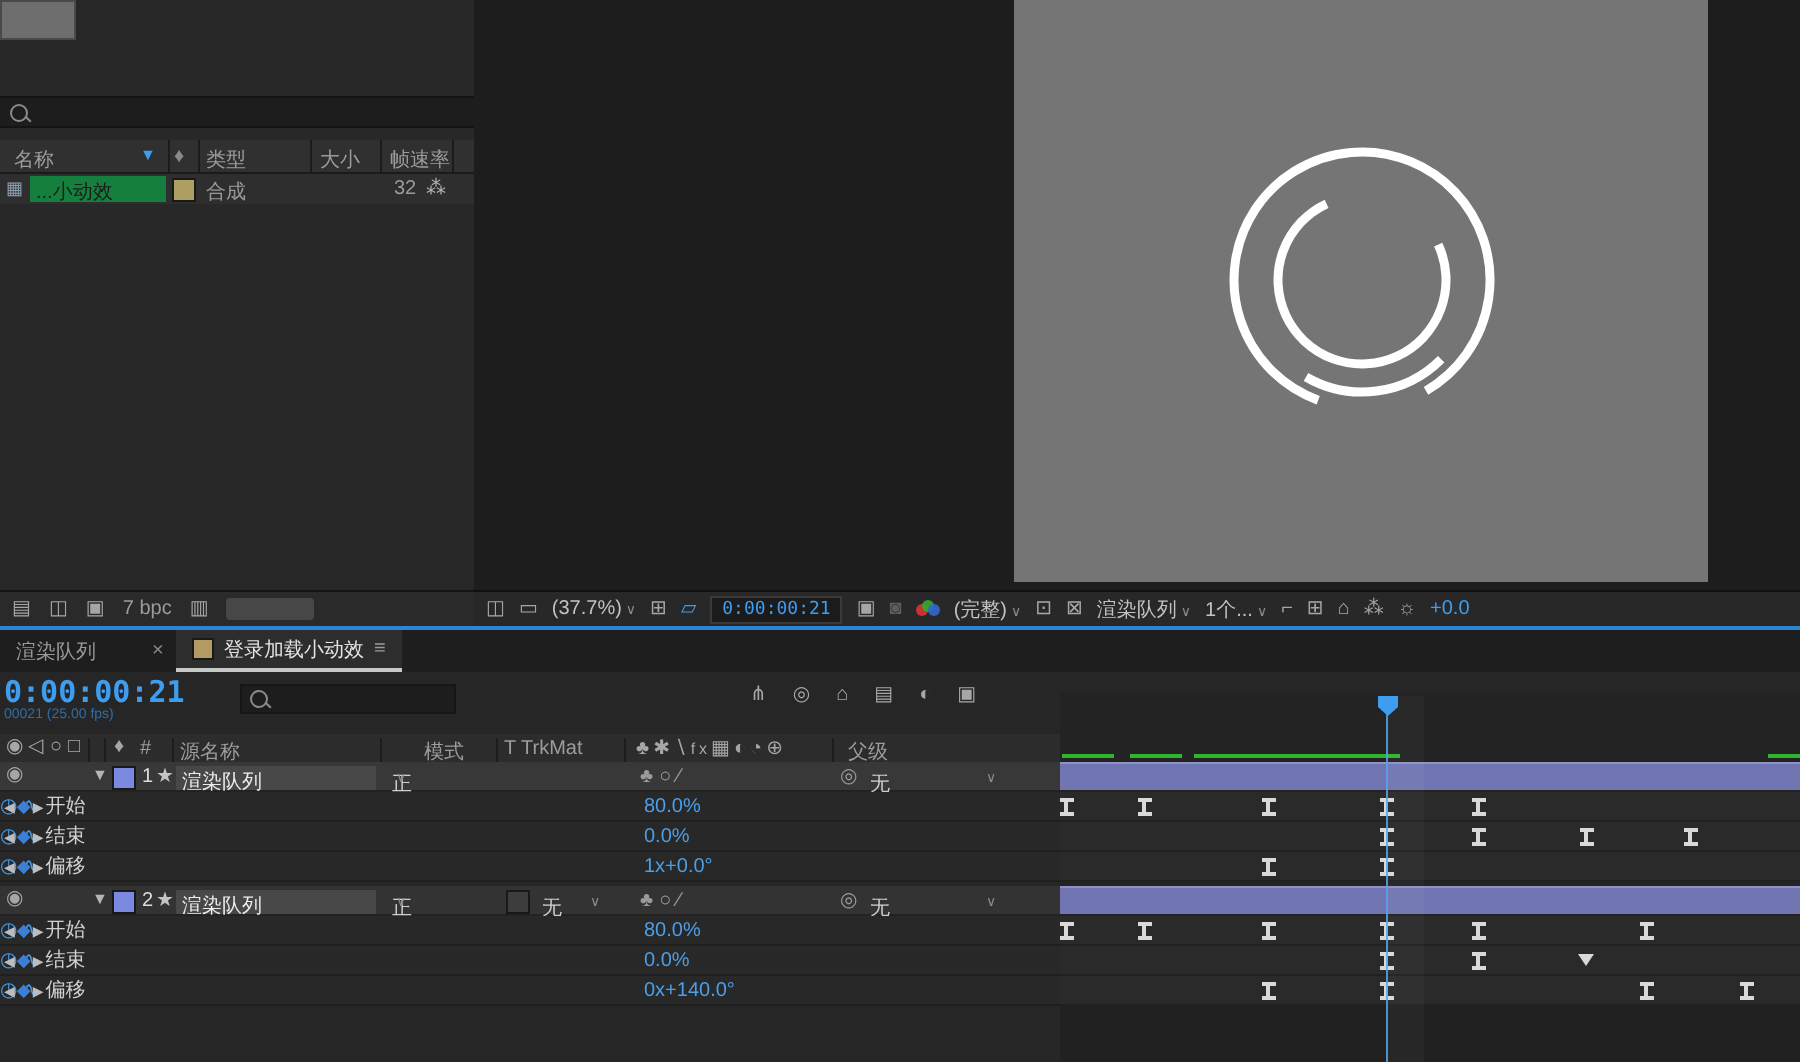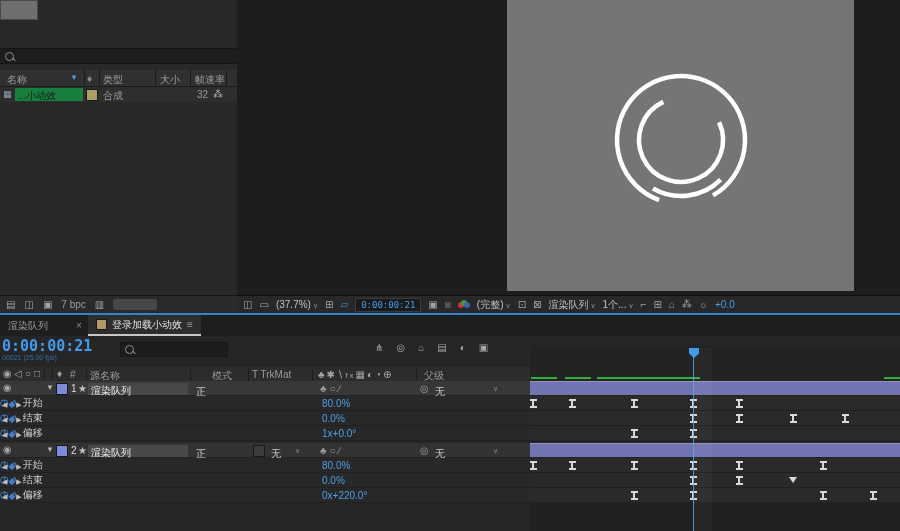--- a/index.html
+++ b/index.html
@@ -305,21 +305,21 @@
       <span style="left:105px" class="stopw">◷</span>
       <span style="left:120px" class="stopw">∿</span>
       <span style="left:137px" class="propname">结束</span>
       <span class="propval">0.0%</span>
     </div>
     <div class="prow2" style="top:173px">
       <span class="nav"><span class="a">◀</span><span class="d">◆</span><span class="a dim">▶</span></span>
       <span style="left:105px" class="stopw">◷</span>
       <span style="left:120px" class="stopw">∿</span>
       <span style="left:137px" class="propname">偏移</span>
-      <span class="propval">0x+220.0°</span>
+      <span class="propval">0x+140.0°</span>
     </div>
   </div>
 
   <div class="abs" id="kf-area">
     <div class="trackrow" style="top:50px"></div>
       <div class="trackrow" style="top:65px"></div>
     <div class="trackrow" style="top:80px"></div>
       <div class="trackrow" style="top:112px"></div>
     <div class="trackrow" style="top:127px"></div>
       <div class="trackrow" style="top:142px"></div>

